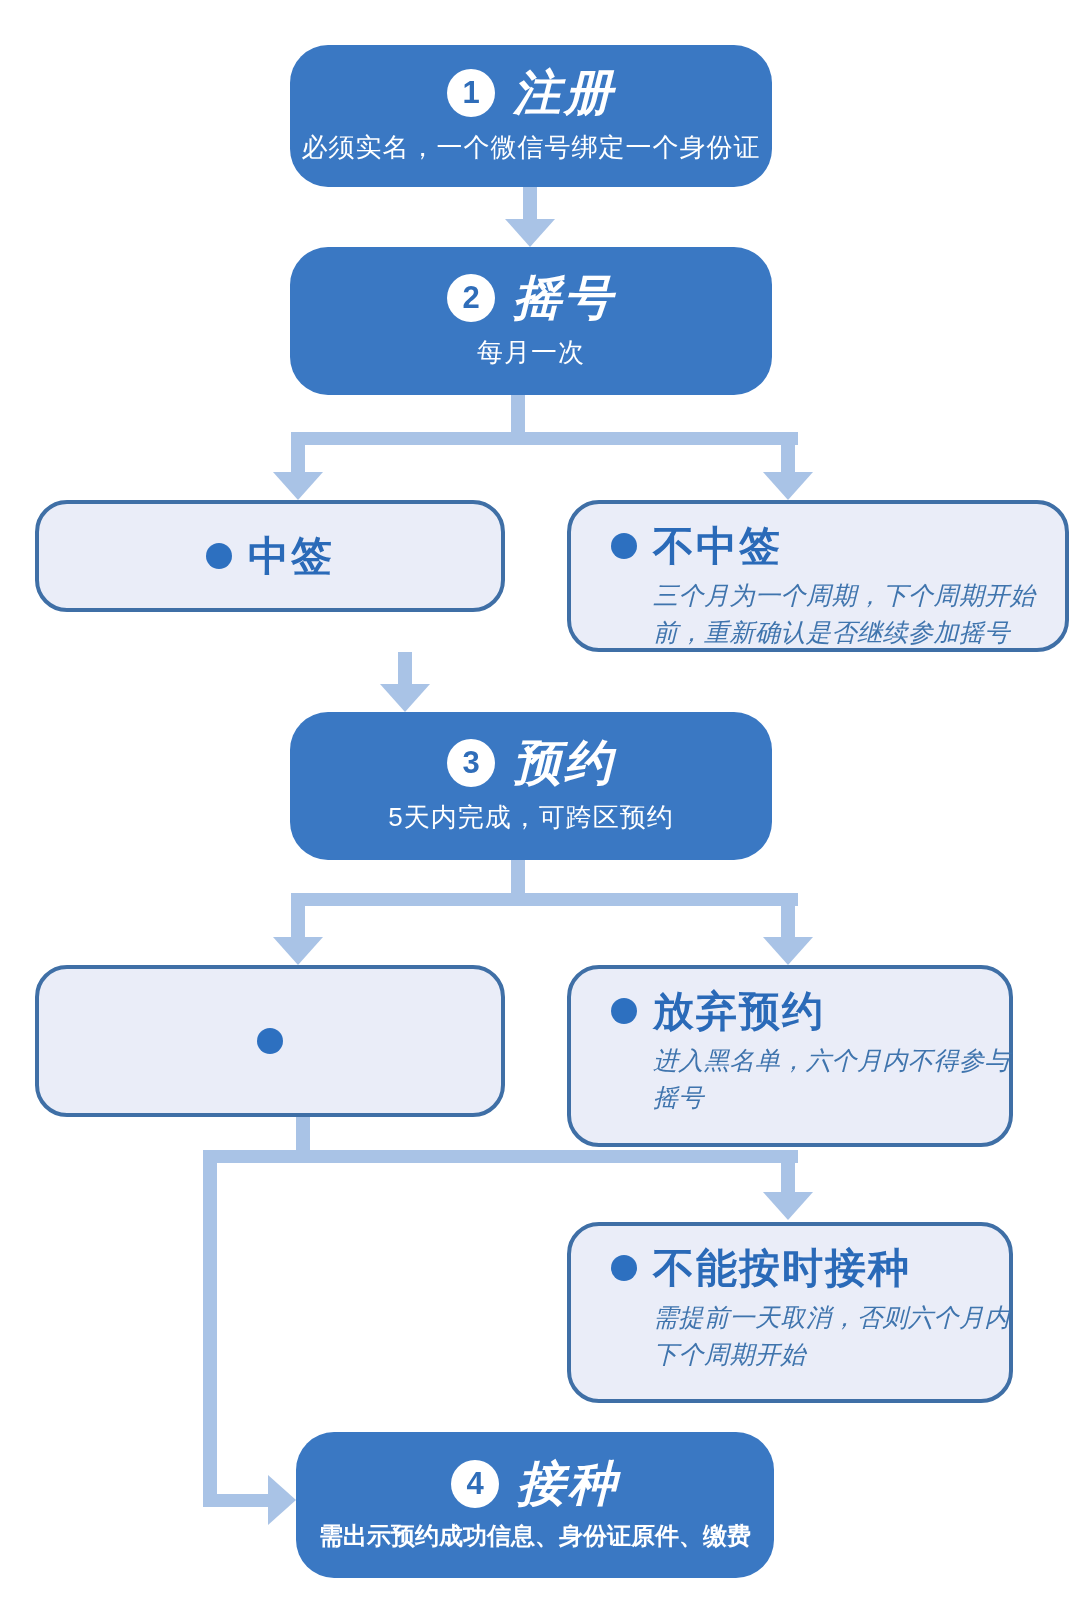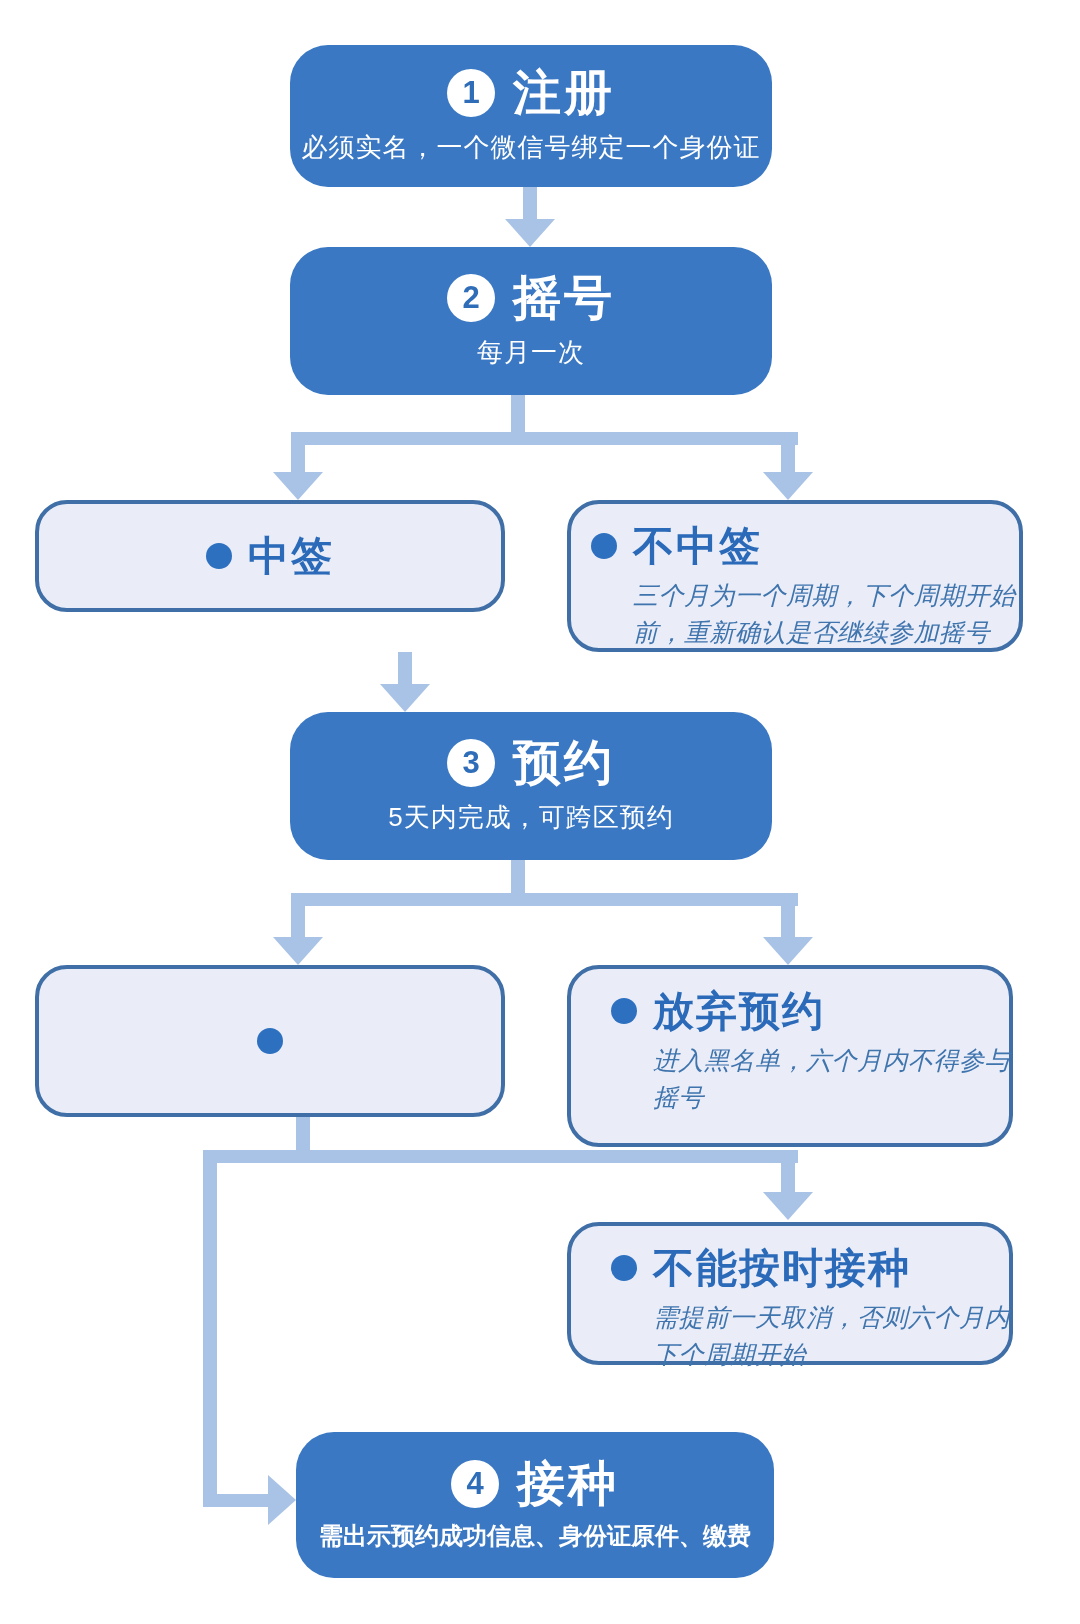--- a/index.html
+++ b/index.html
@@ -26,21 +26,21 @@
     position:absolute;background:var(--step_box);border-radius:38px;
     color:var(--step_text);display:flex;flex-direction:column;
     align-items:center;justify-content:center;gap:10px;box-sizing:border-box;
   }
   .trow{display:flex;align-items:center;gap:18px;}
   .badge{
     width:48px;height:48px;border-radius:50%;background:var(--badge_bg);
     color:var(--badge_text);font-weight:bold;font-size:31px;
     display:flex;align-items:center;justify-content:center;flex:none;
   }
-  .stitle{font-size:48px;font-weight:bold;letter-spacing:3px;line-height:1.1;}
+  .stitle{font-size:48px;font-weight:bold;letter-spacing:3px;line-height:1.1;font-style:italic;}
   .ssub{font-size:26px;letter-spacing:1px;white-space:nowrap;}
   .ssub.sm{font-size:24px;letter-spacing:0;font-weight:bold;}
   
   .outcome{
     position:absolute;background:var(--outcome_fill);
     border:4px solid var(--outcome_border);border-radius:32px;
     box-sizing:border-box;
   }
   .outcome.center{display:flex;align-items:center;justify-content:center;}
   .outcome.detail{padding:18px 16px 0 40px;}
@@ -95,21 +95,21 @@
   <div class="stem" style="left:781px;top:445px;width:14px;height:27px;"></div>
   <div class="ahead-down" style="left:763px;top:472px;"></div>
 
   <div class="outcome center" style="left:35px;top:500px;width:470px;height:112px;">
     <div class="orow">
       <span class="dot"></span>
       <span class="otitle">中签</span>
     </div>
   </div>
 
-  <div class="outcome detail" style="left:567px;top:500px;width:456px;height:152px;padding-left:20px;">
+  <div class="outcome detail" style="left:567px;top:500px;width:502px;height:152px;">
     <div class="orow">
       <span class="dot"></span>
       <span class="otitle">不中签</span>
     </div>
     <div class="onote">三个月为一个周期，下个周期开始
 前，重新确认是否继续参加摇号</div>
   </div>
 
   <div class="stem" style="left:398px;top:652px;width:14px;height:32px;"></div>
   <div class="ahead-down" style="left:380px;top:684px;"></div>
@@ -145,21 +145,21 @@
   </div>
 
   <div class="stem" style="left:296px;top:1117px;width:14px;height:33px;"></div>
   <div class="stem" style="left:203px;top:1150px;width:595px;height:13px;"></div>
   <div class="stem" style="left:781px;top:1163px;width:14px;height:29px;"></div>
   <div class="ahead-down" style="left:763px;top:1192px;"></div>
   <div class="stem" style="left:203px;top:1150px;width:14px;height:357px;"></div>
   <div class="stem" style="left:203px;top:1494px;width:65px;height:13px;"></div>
   <div class="ahead-right" style="left:268px;top:1475px;"></div>
 
-  <div class="outcome detail" style="left:567px;top:1222px;width:446px;height:143px;">
+  <div class="outcome detail" style="left:567px;top:1222px;width:446px;height:181px;">
     <div class="orow">
       <span class="dot"></span>
       <span class="otitle">不能按时接种</span>
     </div>
     <div class="onote">需提前一天取消，否则六个月内
 下个周期开始</div>
   </div>
 
   <div class="step" style="left:296px;top:1432px;width:478px;height:146px;">
     <div class="trow">

